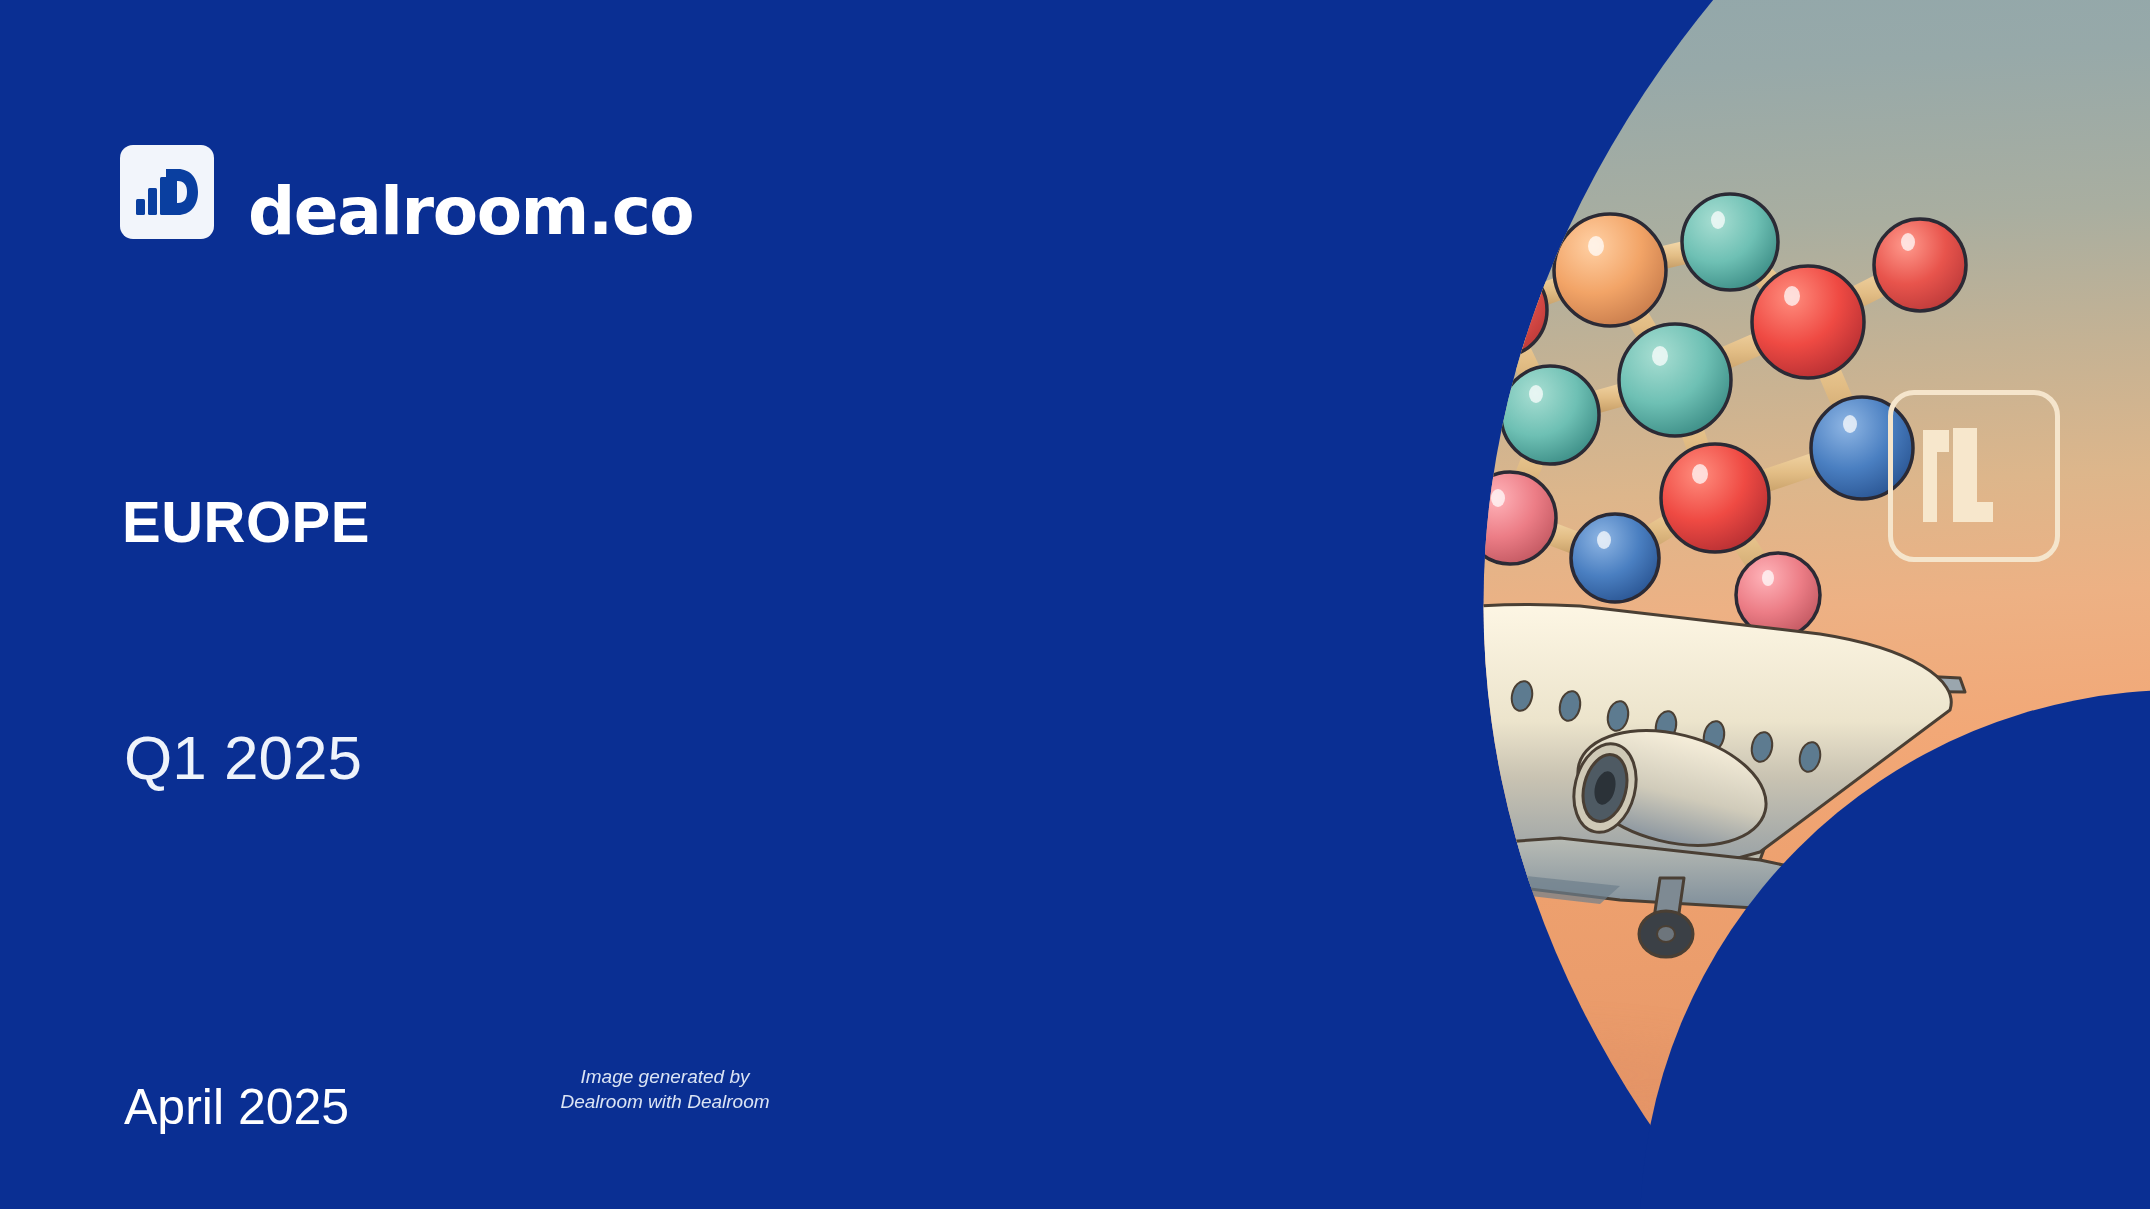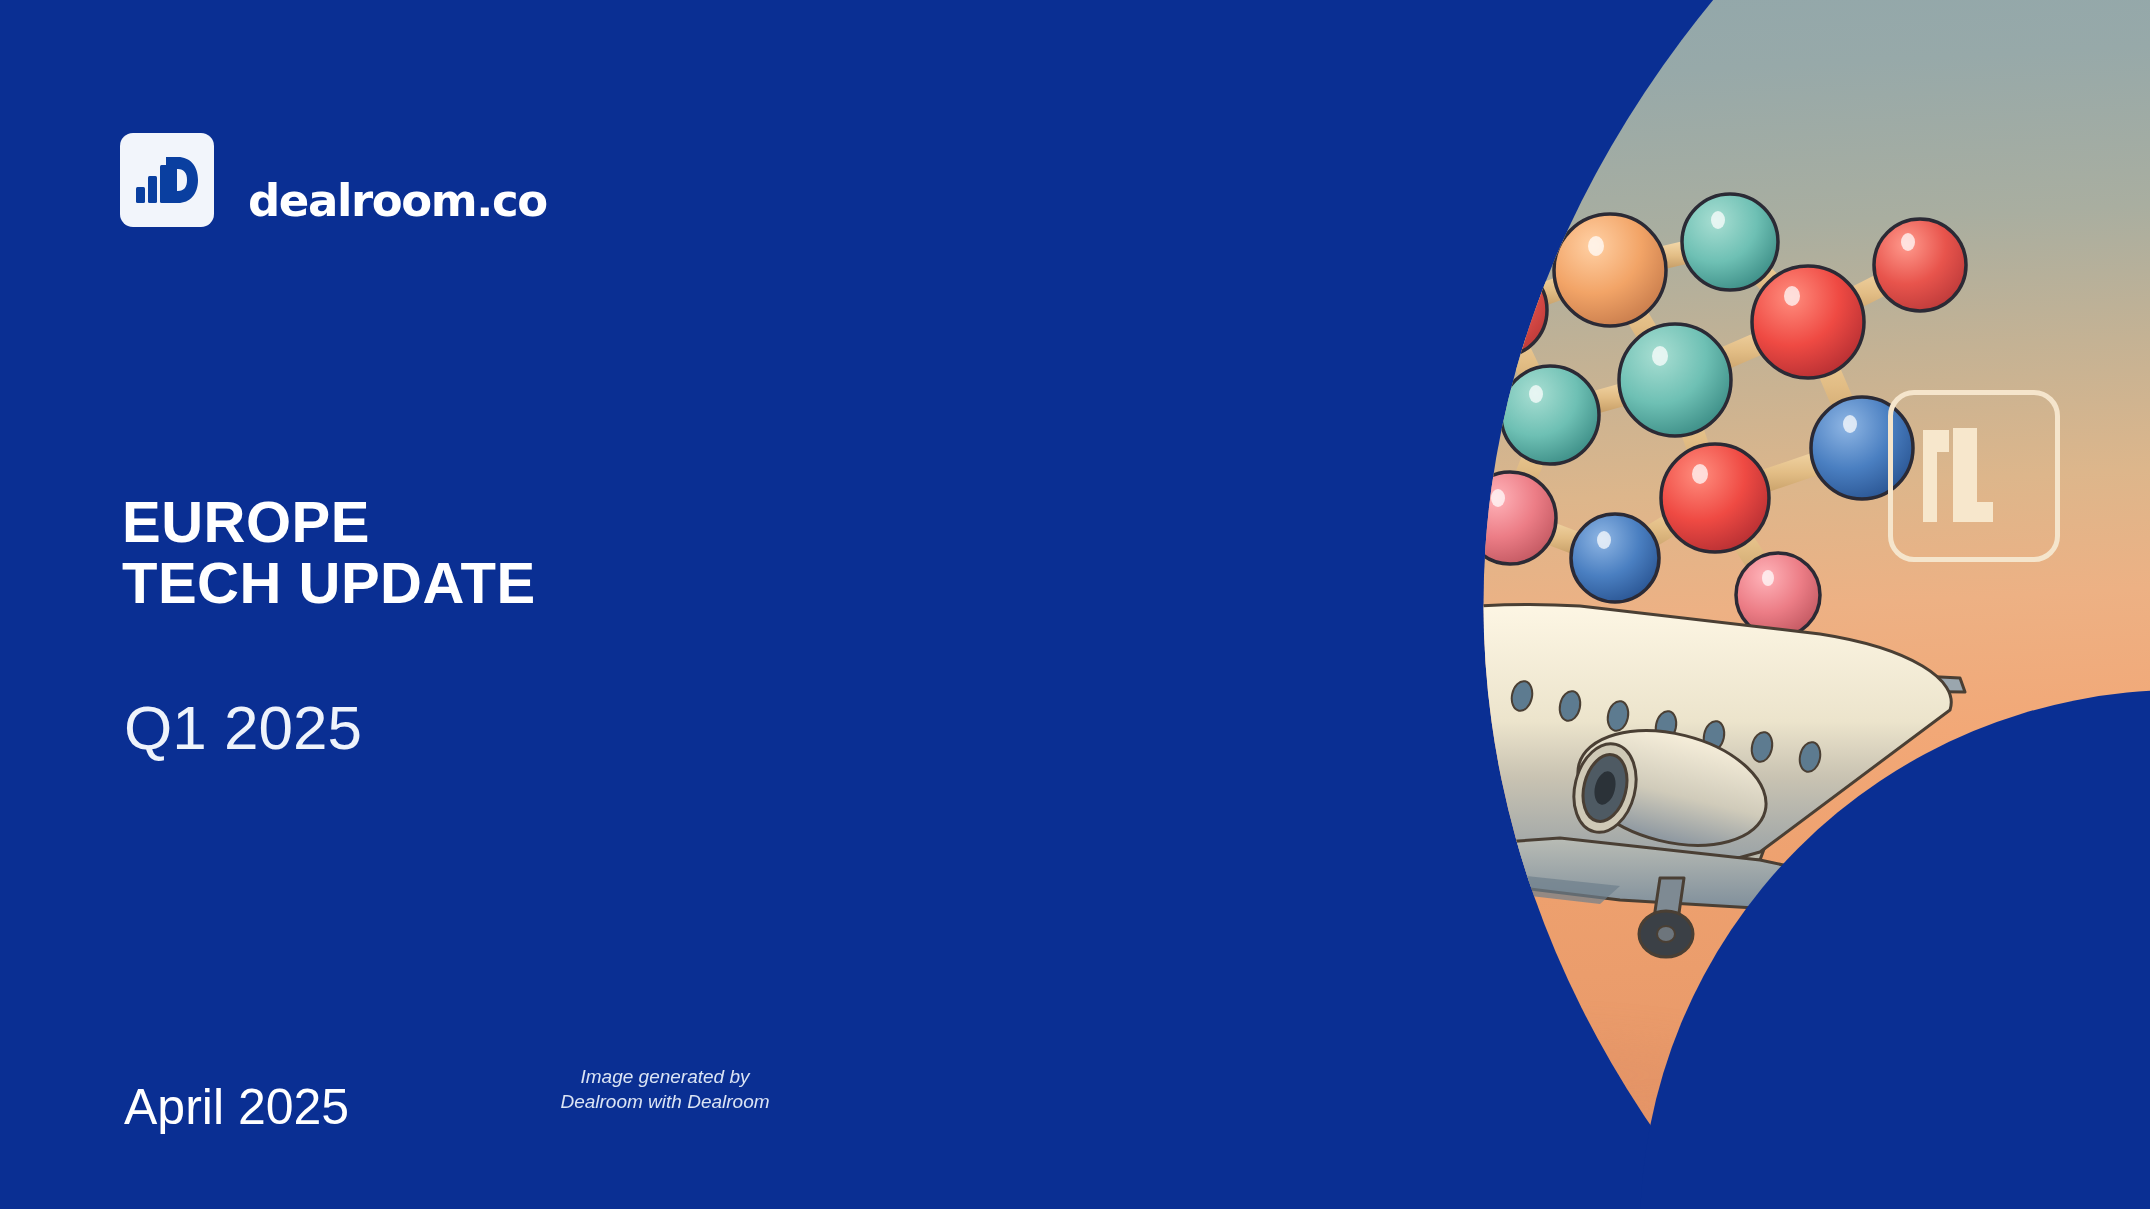--- a/index.html
+++ b/index.html
@@ -61,35 +61,35 @@
   }
 
   
   #logo-row{position:absolute;left:120px;top:133px;display:flex;align-items:center;gap:34px;}
   #logo-mark{
     width:94px;height:94px;background:#f2f5fb;border-radius:13px;
     display:flex;align-items:center;justify-content:center;
   }
   #logo-mark svg{width:62px;height:46px;}
   #logo-text{
-    color:#ffffff;font-size:45px;font-weight:700;letter-spacing:-1.4px;
+    color:#ffffff;font-size:66px;font-weight:700;letter-spacing:-1.4px;
     font-family:"DejaVu Sans", sans-serif;
     margin-top:40px;
   }
 
   #headline{
     position:absolute;left:122px;top:452px;
     color:#ffffff;font-weight:700;font-size:58px;line-height:1.06;
     letter-spacing:0.5px;text-transform:uppercase;
     font-family:"Liberation Sans", sans-serif;
   }
   #headline .l2{display:block;}
 
   #subtitle{
-    position:absolute;left:124px;top:692px;
+    position:absolute;left:124px;top:722px;
     color:#eef3fb;font-weight:400;font-size:62px;letter-spacing:0px;
     font-family:"Liberation Sans", sans-serif;
   }
 
   #date{
     position:absolute;left:124px;top:1062px;
     color:#ffffff;font-weight:400;font-size:50px;
     font-family:"Liberation Sans", sans-serif;
     margin-top:16px;
   }
@@ -315,21 +315,20 @@
         <rect x="24" y="8" width="9" height="38" rx="1.5" fill="#0a3fa0"></rect>
         <path d="M30 0 h12 c12 0 20 9 20 23 c0 14 -8 23 -20 23 h-12 Z
                  M41 12 v22 h1 c6 0 9 -4 9 -11 c0 -7 -3 -11 -9 -11 Z" fill="#0a3fa0" fill-rule="evenodd"></path>
       </svg>
     </div>
     <div id="logo-text">dealroom.co</div>
   </div>
 
   <h1 id="headline">
     <span class="l1">EUROPE</span>
-    <span class="l2">TECH UPDATE</span>
   </h1>
 
   <div id="subtitle">Q1 2025</div>
 
   <div id="date">April 2025</div>
 
   <div id="credit">
     <span>Image generated by</span>
     <span>Dealroom with Dealroom</span>
   </div>

